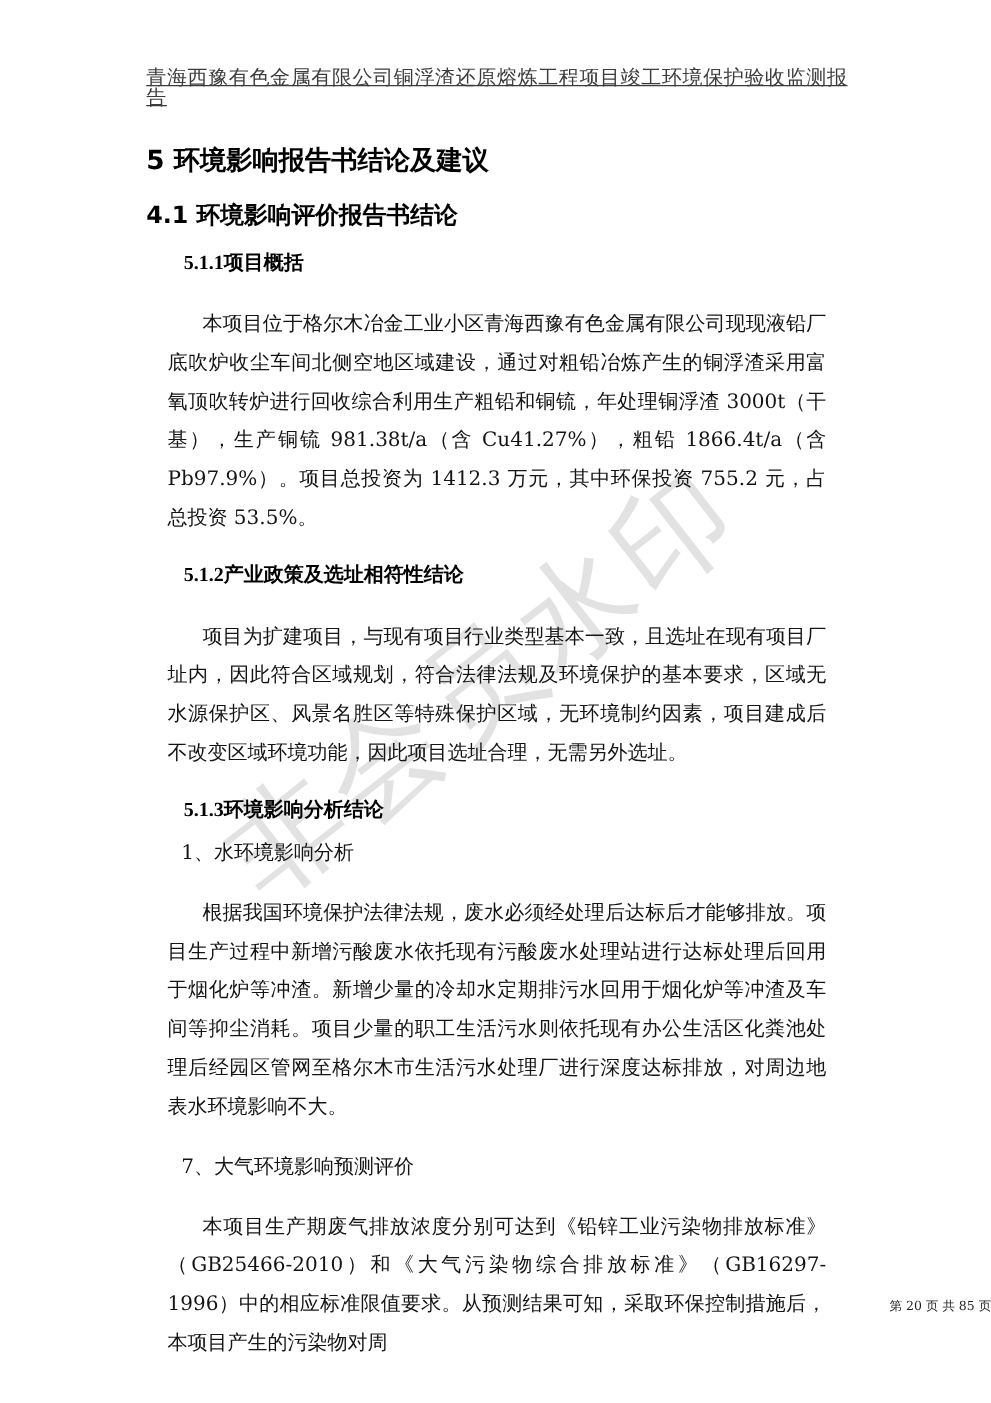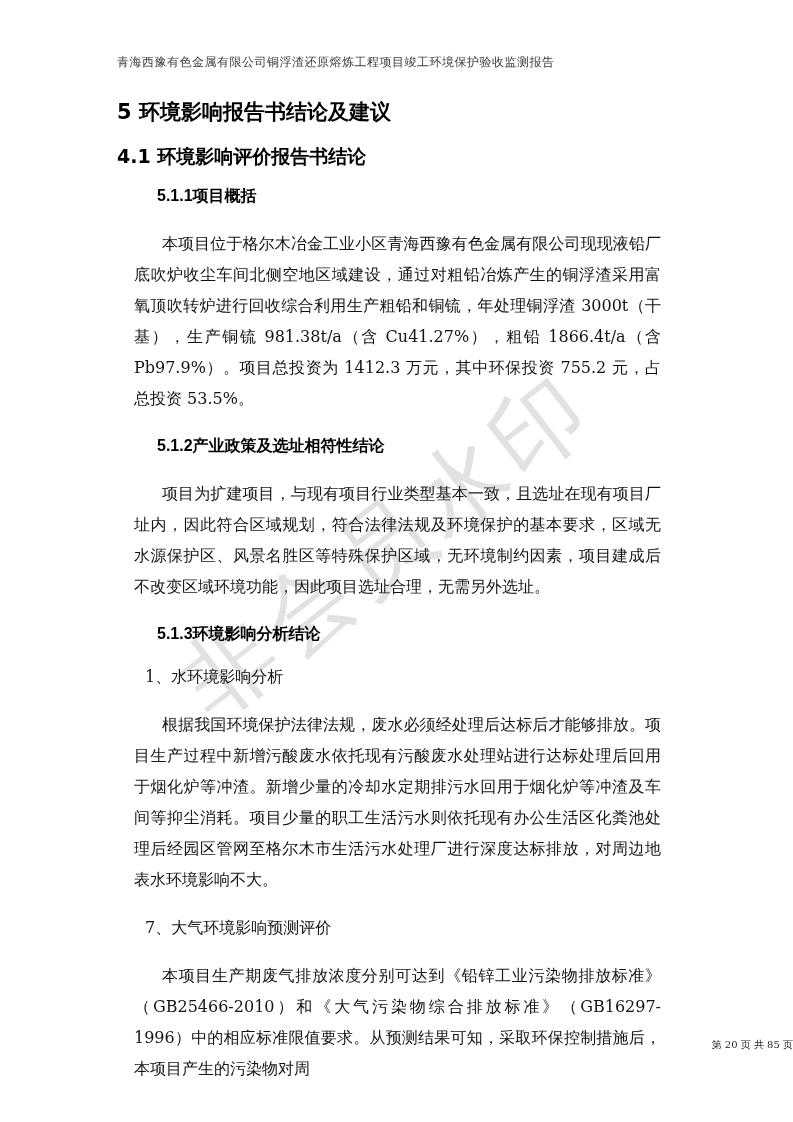--- a/index.html
+++ b/index.html
@@ -24,48 +24,49 @@
     font-family: "DejaVu Sans", "Liberation Sans", sans-serif;
     font-size: 92px;
     letter-spacing: 6px;
     color: #e2e2e2;
     white-space: nowrap;
     z-index: 0;
     user-select: none;
   }
   .content { position: relative; z-index: 1; }
   .doc-header {
-    font-size: 12px;
+    font-size: 16px;
     line-height: 16px;
     color: #3c3c3c;
     letter-spacing: 0.5px;
     margin: 0 0 28px 0;
+    text-decoration: underline;
   }
   h1.chapter-title {
     font-family: "DejaVu Sans", "Liberation Sans", sans-serif;
     font-weight: bold;
     font-size: 21px;
     line-height: 28px;
     margin: 0 0 17px 0;
     color: #000000;
   }
   h2.section-title {
     font-family: "DejaVu Sans", "Liberation Sans", sans-serif;
     font-weight: bold;
     font-size: 19px;
     line-height: 26px;
     margin: 0 0 11px 0;
     color: #000000;
   }
   h3.subsection-title {
-    font-family: Liberation Sans, sans-serif;
+    font-family: Liberation Serif, serif;
     font-weight: bold;
     font-size: 16px;
     line-height: 30px;
-    margin: 12px;
+    margin: 2px;
     text-indent: 28px;
     color: #000000;
   }
   p.body-para {
     margin: 17px;
     font-size: 16px;
     line-height: 31px;
     text-align: justify;
     text-indent: 28px;
   }

